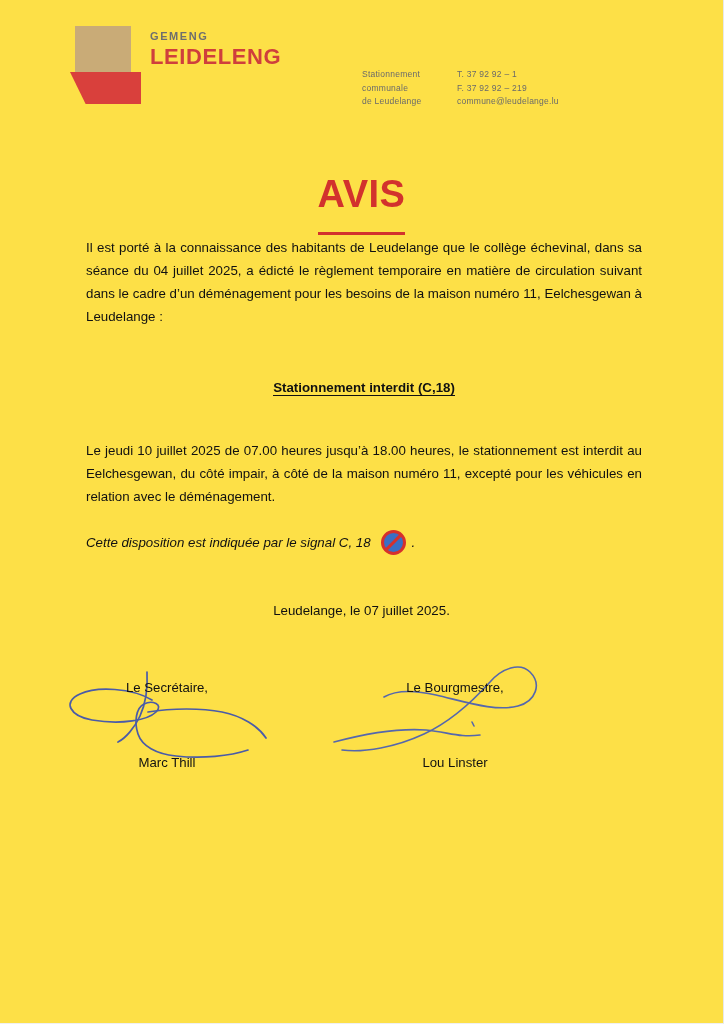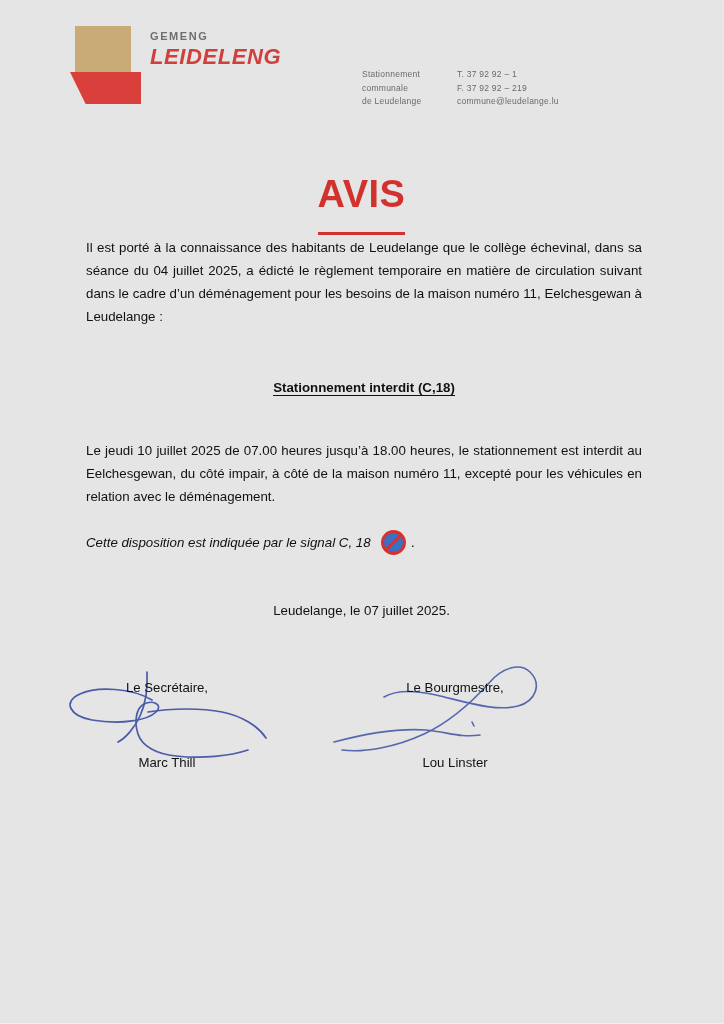--- a/index.html
+++ b/index.html
@@ -11,21 +11,21 @@
     width: 724px;
     height: 1024px;
     font-family: "Liberation Sans", sans-serif;
     color: #111111;
     position: relative;
     overflow: hidden;
   }
   .page {
     position: absolute;
     inset: 0;
-    background: #e5e5e5;
+    background: #fde047;
     border-right: 1px solid #e8e8e8;
     border-bottom: 1px solid #f0f0f0;
     box-sizing: border-box;
   }
 
   
   .letterhead {
     position: absolute;
     top: 0; left: 0; right: 0;
     height: 130px;
@@ -70,21 +70,20 @@
     font-weight: 600;
     line-height: 13px;
   }
   .logo-leideleng {
     font-size: 22px;
     letter-spacing: 0.6px;
     color: #cf3f3c;
     font-weight: 700;
     line-height: 26px;
     margin-top: 1px;
-    font-style: italic;
   }
 
   .address-block {
     position: absolute;
     left: 362px;
     top: 68px;
     display: flex;
     gap: 0px;
     color: #6a6a6a;
     font-size: 8.5px;

